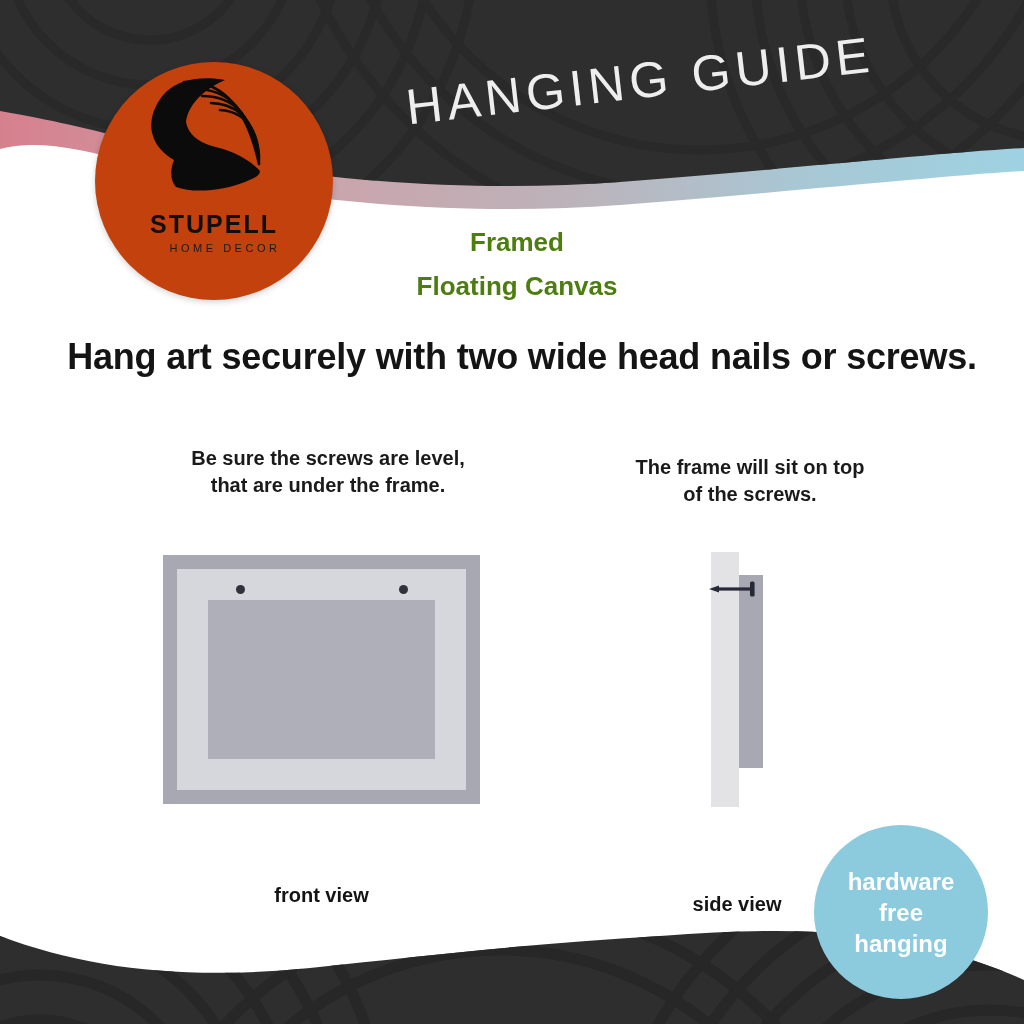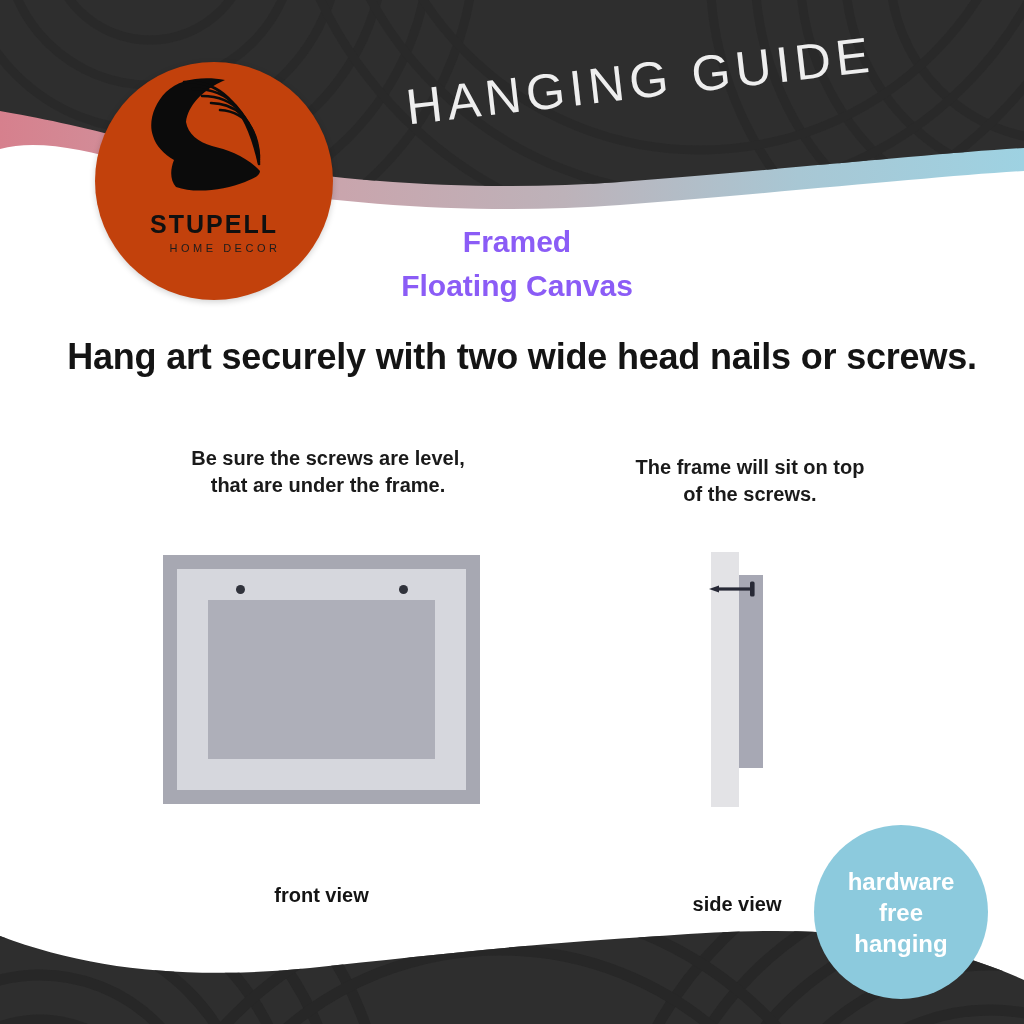--- a/index.html
+++ b/index.html
@@ -13,22 +13,22 @@
      color:#eeeeee;font-size:50px;font-weight:400;letter-spacing:5px;white-space:nowrap;}
   
   #logo-circle{left:95px;top:62px;width:238px;height:238px;border-radius:50%;
      background:#c2410c;box-shadow:0 2px 6px rgba(0,0,0,.18);}
   #s-icon{left:55px;top:16px;}
   #brand-name{left:0;top:148px;width:238px;text-align:center;color:#101010;
      font-size:25px;font-weight:600;letter-spacing:2px;}
   #brand-tagline{left:11px;top:180px;width:238px;text-align:center;color:#1c1c1c;
      font-size:11px;font-weight:400;letter-spacing:3.5px;}
   
-  #product-title{left:37px;top:220px;width:960px;text-align:center;color:#8b5cf6;
-     font-size:30px;font-weight:700;line-height:44px;}
+  #product-title{left:37px;top:220px;width:960px;text-align:center;color:#4d7c0f;
+     font-size:26px;font-weight:700;line-height:44px;}
   #instruction{left:22px;top:336px;width:1000px;text-align:center;color:#141414;
      font-size:36px;font-weight:700;letter-spacing:-0.2px;}
   
   .note{color:#1a1a1a;font-size:20px;font-weight:600;line-height:27px;text-align:center;}
   #front-note{left:163px;top:445px;width:330px;}
   #side-note{left:600px;top:454px;width:300px;}
   
   #frame-outer{left:163px;top:555px;width:317px;height:249px;background:#a7a8b2;}
   #frame-mat{left:14px;top:14px;right:14px;bottom:14px;background:#d6d7dd;}
   #frame-canvas{left:31px;top:31px;right:31px;bottom:31px;background:#aeafb9;}

